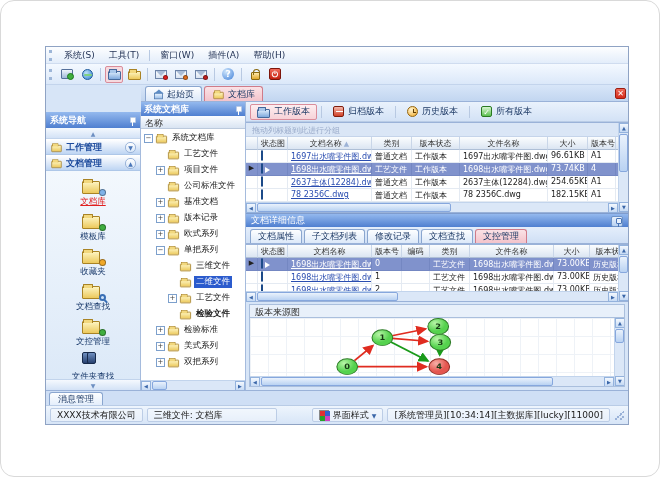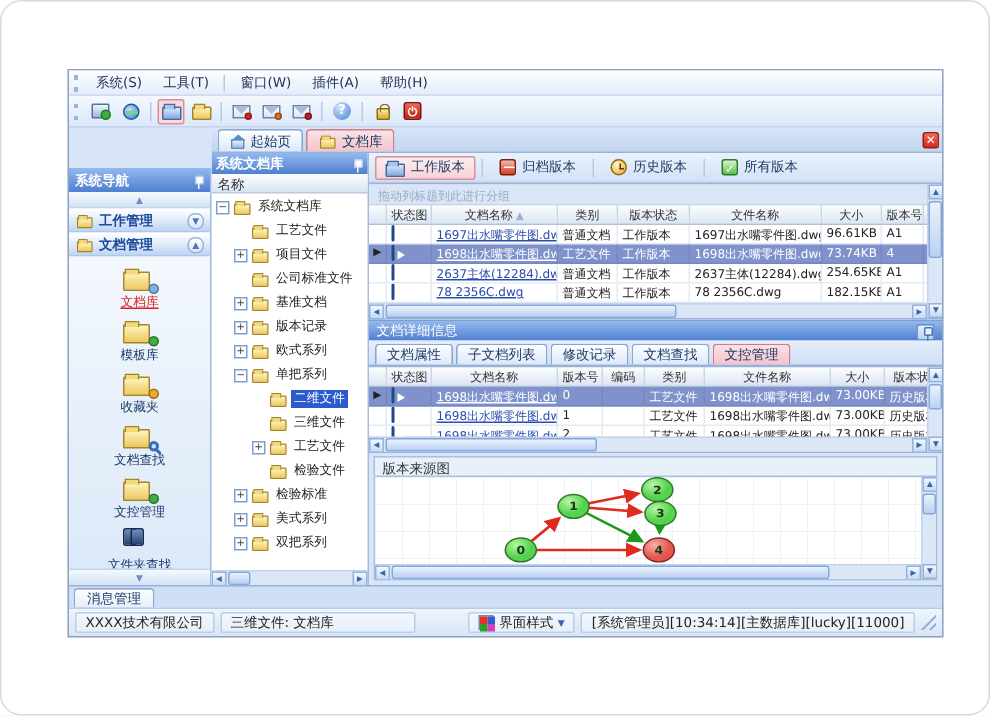--- a/index.html
+++ b/index.html
@@ -327,36 +327,36 @@
                 <div class="trow" style="padding-left: 15px;">
                   <span class="texp">+</span>
                   <span class="i i-folder tfold"></span>
                   <span class="tlabel">欧式系列</span>
                 </div>
                 <div class="trow" style="padding-left: 15px;">
                   <span class="texp">−</span>
                   <span class="i i-folder tfold"></span>
                   <span class="tlabel">单把系列</span>
                 </div>
+                <div class="trow" style="padding-left: 27px;">
+                  <span class="texp none"></span>
+                  <span class="i i-folder tfold"></span>
+                  <span class="tlabel">三维文件</span>
+                </div>
                 <div class="trow selected" style="padding-left: 27px;">
                   <span class="texp none"></span>
                   <span class="i i-folder tfold"></span>
                   <span class="tlabel">二维文件</span>
                 </div>
                 <div class="trow" style="padding-left: 27px;">
-                  <span class="texp none"></span>
-                  <span class="i i-folder tfold"></span>
-                  <span class="tlabel">三维文件</span>
-                </div>
-                <div class="trow" style="padding-left: 27px;">
                   <span class="texp">+</span>
                   <span class="i i-folder tfold"></span>
                   <span class="tlabel">工艺文件</span>
                 </div>
-                <div class="trow" style="padding-left: 27px;">
+                <div class="trow" style="padding-left: 27px; font-weight: bold;">
                   <span class="texp none"></span>
                   <span class="i i-folder tfold"></span>
                   <span class="tlabel">检验文件</span>
                 </div>
                 <div class="trow" style="padding-left: 15px;">
                   <span class="texp">+</span>
                   <span class="i i-folder tfold"></span>
                   <span class="tlabel">检验标准</span>
                 </div>
                 <div class="trow" style="padding-left: 15px;">

